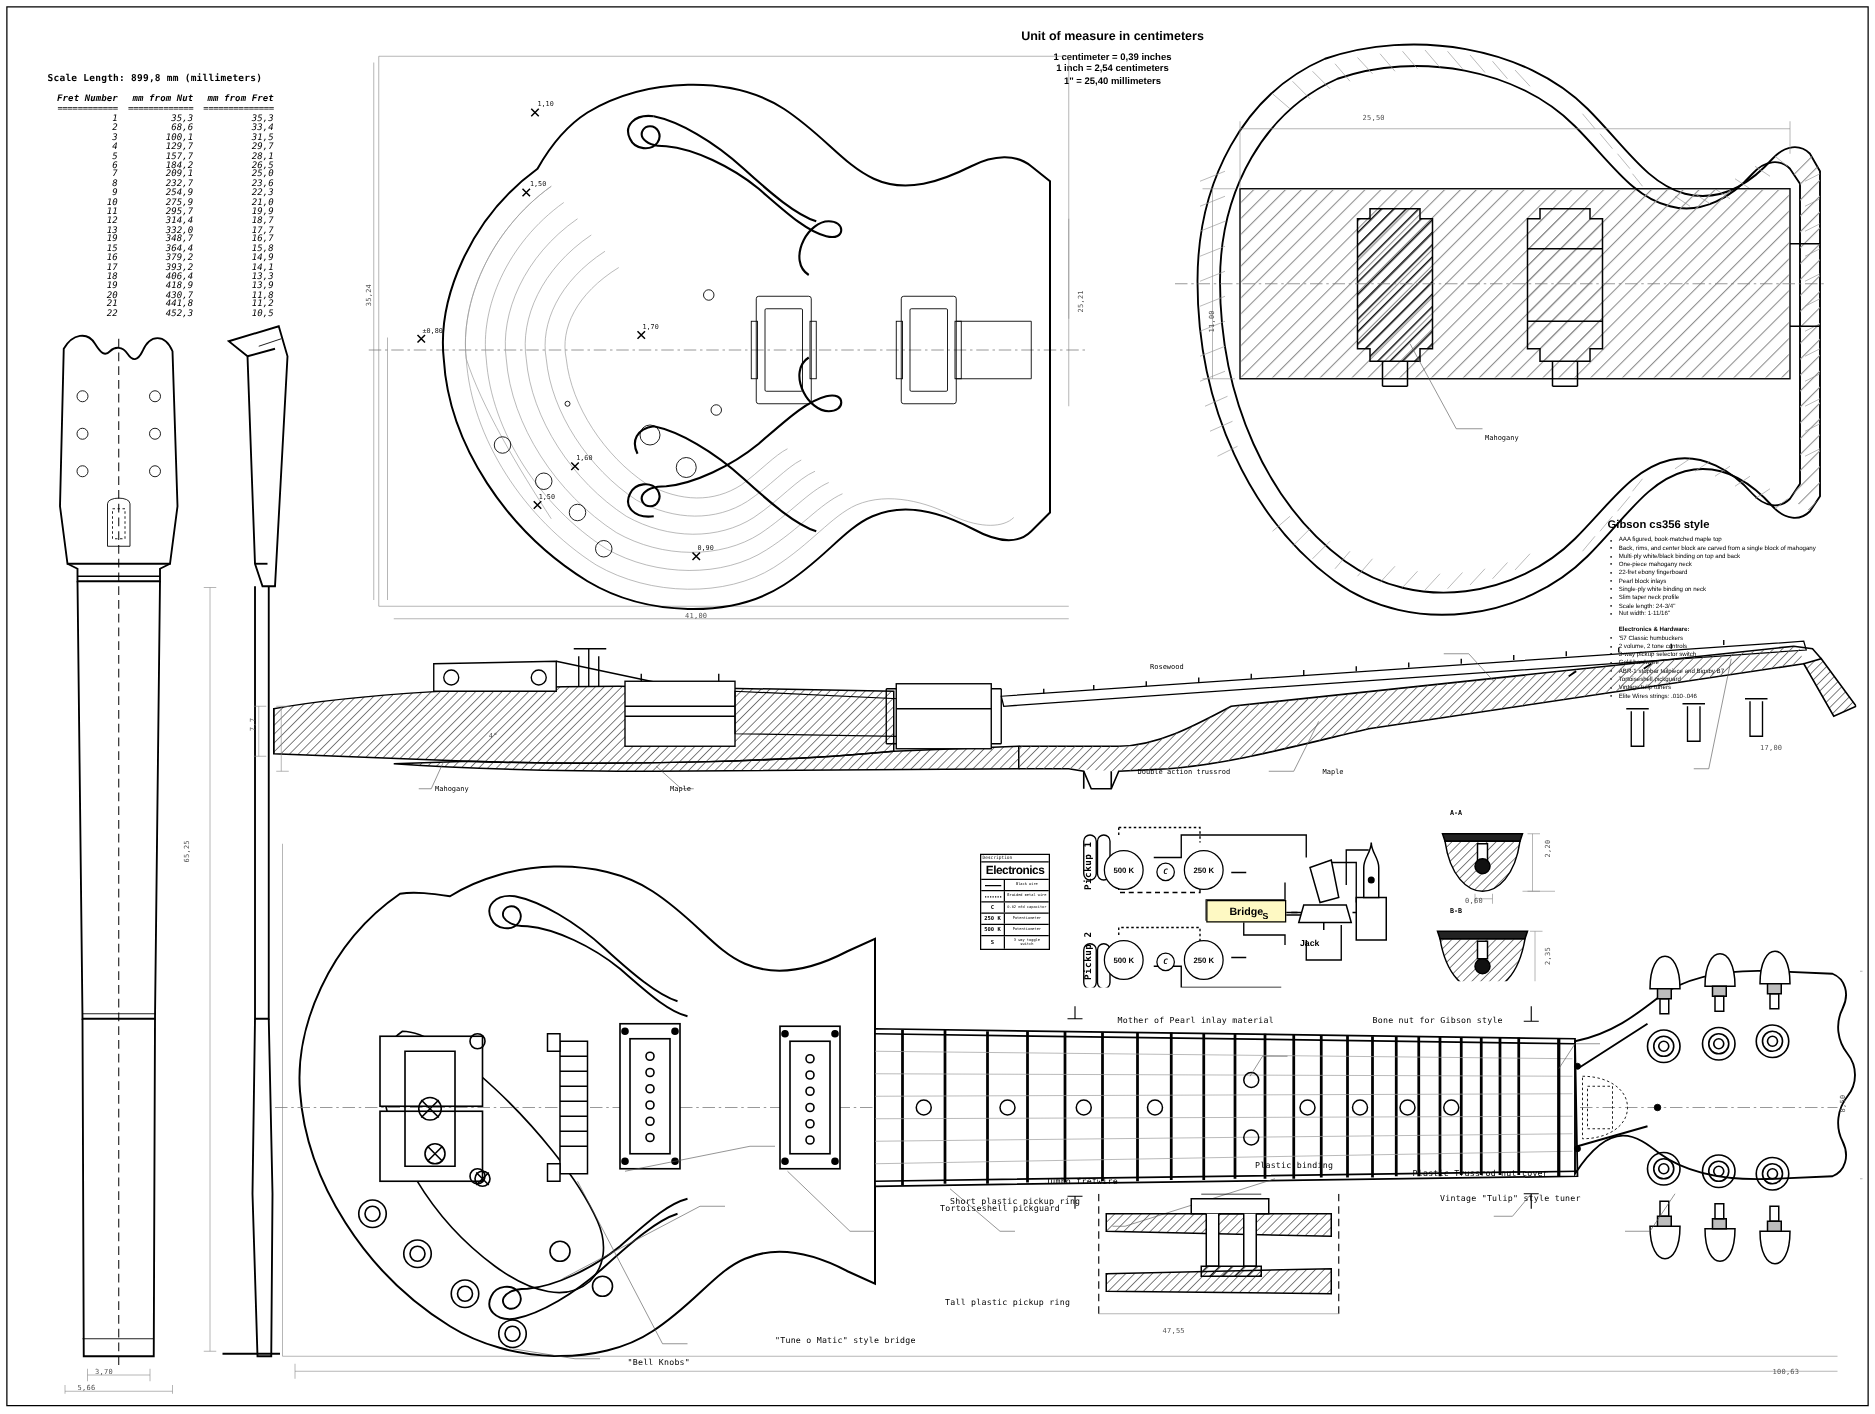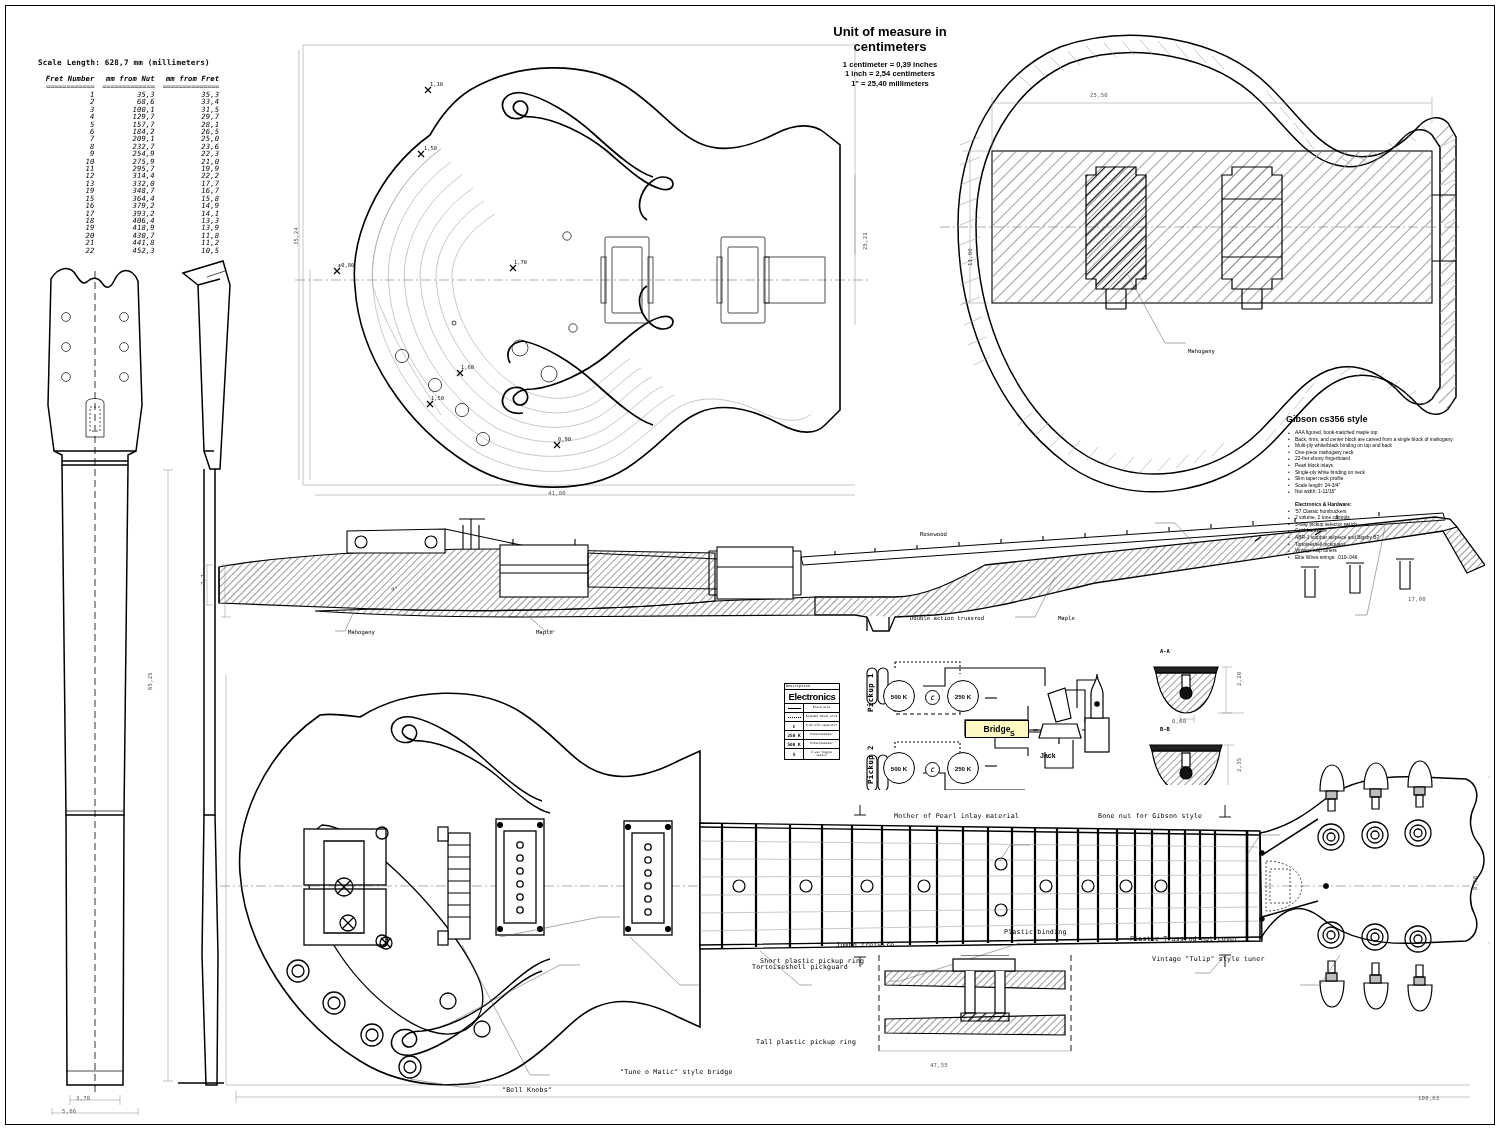--- a/index.html
+++ b/index.html
@@ -14,21 +14,21 @@
   #fret-table{left:38px;top:58px;width:210px;}
   #fret-table .scale-line{font-size:7.6px;letter-spacing:.2px;white-space:pre;margin-bottom:7px;font-weight:bold;}
   #fret-table table{border-collapse:collapse;font-size:7.2px;letter-spacing:.1px;font-style:italic;}
   #fret-table th{font-weight:bold;text-align:right;padding:0 0 0 8px;white-space:nowrap;}
   #fret-table th:first-child{padding-left:0;}
   #fret-table td{text-align:right;padding:0 0 0 8px;white-space:nowrap;line-height:7.4px;}
   #fret-table .rule td{font-size:7.2px;letter-spacing:-0.3px;line-height:8px;}
 
   
   #unit-block{left:800px;top:24px;width:180px;text-align:center;}
-  #unit-block .hdr{font-size:13px;font-weight:bold;margin-bottom:6px;}
+  #unit-block .hdr{font-size:10px;font-weight:bold;margin-bottom:6px;}
   #unit-block .ln{font-size:7.6px;font-weight:bold;line-height:9.4px;}
 
   
   #spec-block{left:1286px;top:414px;width:200px;}
   #spec-block .title{font-size:9px;font-weight:bold;margin-bottom:6px;}
   #spec-block ul{list-style:none;margin:0;padding:0;}
   #spec-block li{font-size:4.9px;line-height:6.6px;padding-left:9px;position:relative;white-space:nowrap;}
   #spec-block li:before{content:"\2022";position:absolute;left:2px;top:-0.5px;font-size:5px;}
   #spec-block li.sub{font-weight:bold;padding-left:9px;margin-top:6px;}
   #spec-block li.sub:before{content:"";}
@@ -71,21 +71,21 @@
   .ctr{fill:none;stroke:#777;stroke-width:.6;stroke-dasharray:10 3 2 3;}
 </style>
 </head>
 <body>
 
 <div id="sheet">
 
   <div id="border"></div>
 
   <div class="abs mono" id="fret-table">
-    <div class="scale-line">Scale Length: 628,7 mm (millimeters)</div>
+    <div class="scale-line">Scale Length: 899,8 mm (millimeters)</div>
     <table>
       <thead>
         <tr>
           <th>Fret Number</th>
           <th>mm from Nut</th>
           <th>mm from Fret</th>
         </tr>
         <tr class="rule">
           <td>============</td>
           <td>=============</td>
@@ -144,21 +144,21 @@
             <td>21,0</td>
           </tr>
           <tr>
             <td>11</td>
             <td>295,7</td>
             <td>19,9</td>
           </tr>
           <tr>
             <td>12</td>
             <td>314,4</td>
-            <td>22,2</td>
+            <td>18,7</td>
           </tr>
           <tr>
             <td>13</td>
             <td>332,0</td>
             <td>17,7</td>
           </tr>
           <tr>
             <td>19</td>
             <td>348,7</td>
             <td>16,7</td>

